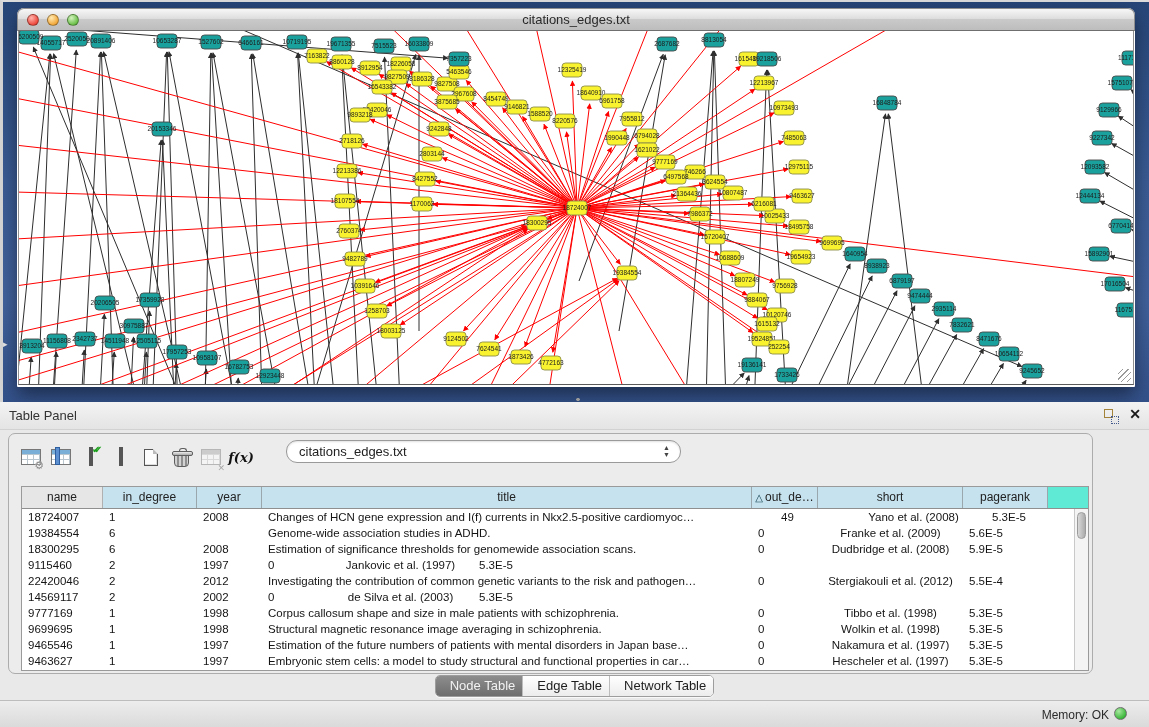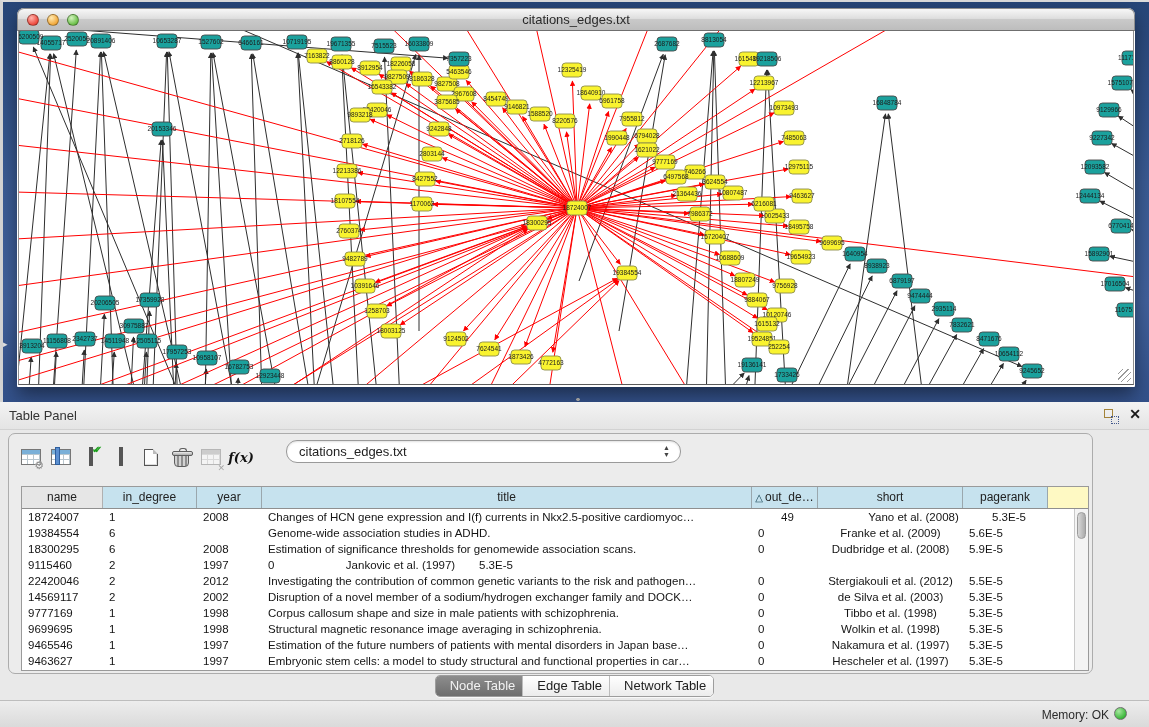--- a/index.html
+++ b/index.html
@@ -119,21 +119,21 @@
     font-size:13px; color:#222; line-height:21px; padding-left:12px; cursor:pointer;
     box-shadow:inset 0 1px 2px rgba(0,0,0,.12);
   }
   .stepper { position:absolute; right:10px; top:3px; display:flex; flex-direction:column; line-height:7px;
              font-size:7px; color:#444; }
 
   .table-region {
     position:absolute; left:12px; top:52px; width:1068px; height:185px;
     border:1px solid #9a9a9a; background:#fff; overflow:hidden;
   }
-  .thead { display:flex; height:22px; border-bottom:1px solid #8f8f8f; background:#fef9c3; }
+  .thead { display:flex; height:22px; border-bottom:1px solid #8f8f8f; background:#5eead4; }
   .th {
     font-size:12px; color:#222; text-align:center; line-height:21px;
     border-right:1px solid #9aa7ad; background:#c6e2ee; overflow:hidden; white-space:nowrap; cursor:pointer;
     flex:0 0 auto;
   }
   .th.plain { background:#e6e6e6; border-right:1px solid #b0b0b0; }
   .sort-glyph { font-size:10px; color:#0b3a4a; margin-right:2px; }
   .tbody { position:relative; }
   .tr { display:flex; height:16px; background:#fff; cursor:default; }
   .td { font-size:11.5px; color:#141414; line-height:16px; white-space:nowrap; overflow:hidden;
@@ -959,27 +959,26 @@
             <div class="td center" style="width: 145px;">Jankovic et al. (1997)</div>
             <div class="td" style="width: 85px;">5.3E-5</div>
           </div>
           <div class="tr">
             <div class="td" style="width: 81px;">22420046</div>
             <div class="td" style="width: 94px;">2</div>
             <div class="td" style="width: 65px;">2012</div>
             <div class="td" style="width: 490px;">Investigating the contribution of common genetic variants to the risk and pathogen…</div>
             <div class="td" style="width: 66px;">0</div>
             <div class="td center" style="width: 145px;">Stergiakouli et al. (2012)</div>
-            <div class="td" style="width: 85px;">5.5E-5</div>
+            <div class="td" style="width: 85px;">5.5E-4</div>
           </div>
           <div class="tr">
             <div class="td" style="width: 81px;">14569117</div>
             <div class="td" style="width: 94px;">2</div>
             <div class="td" style="width: 65px;">2002</div>
-            <div class="td" style="width: 490px;">Disruption of a novel member of a sodium/hydrogen exchanger family and DOCK…</div>
             <div class="td" style="width: 66px;">0</div>
             <div class="td center" style="width: 145px;">de Silva et al. (2003)</div>
             <div class="td" style="width: 85px;">5.3E-5</div>
           </div>
           <div class="tr">
             <div class="td" style="width: 81px;">9777169</div>
             <div class="td" style="width: 94px;">1</div>
             <div class="td" style="width: 65px;">1998</div>
             <div class="td" style="width: 490px;">Corpus callosum shape and size in male patients with schizophrenia.</div>
             <div class="td" style="width: 66px;">0</div>

